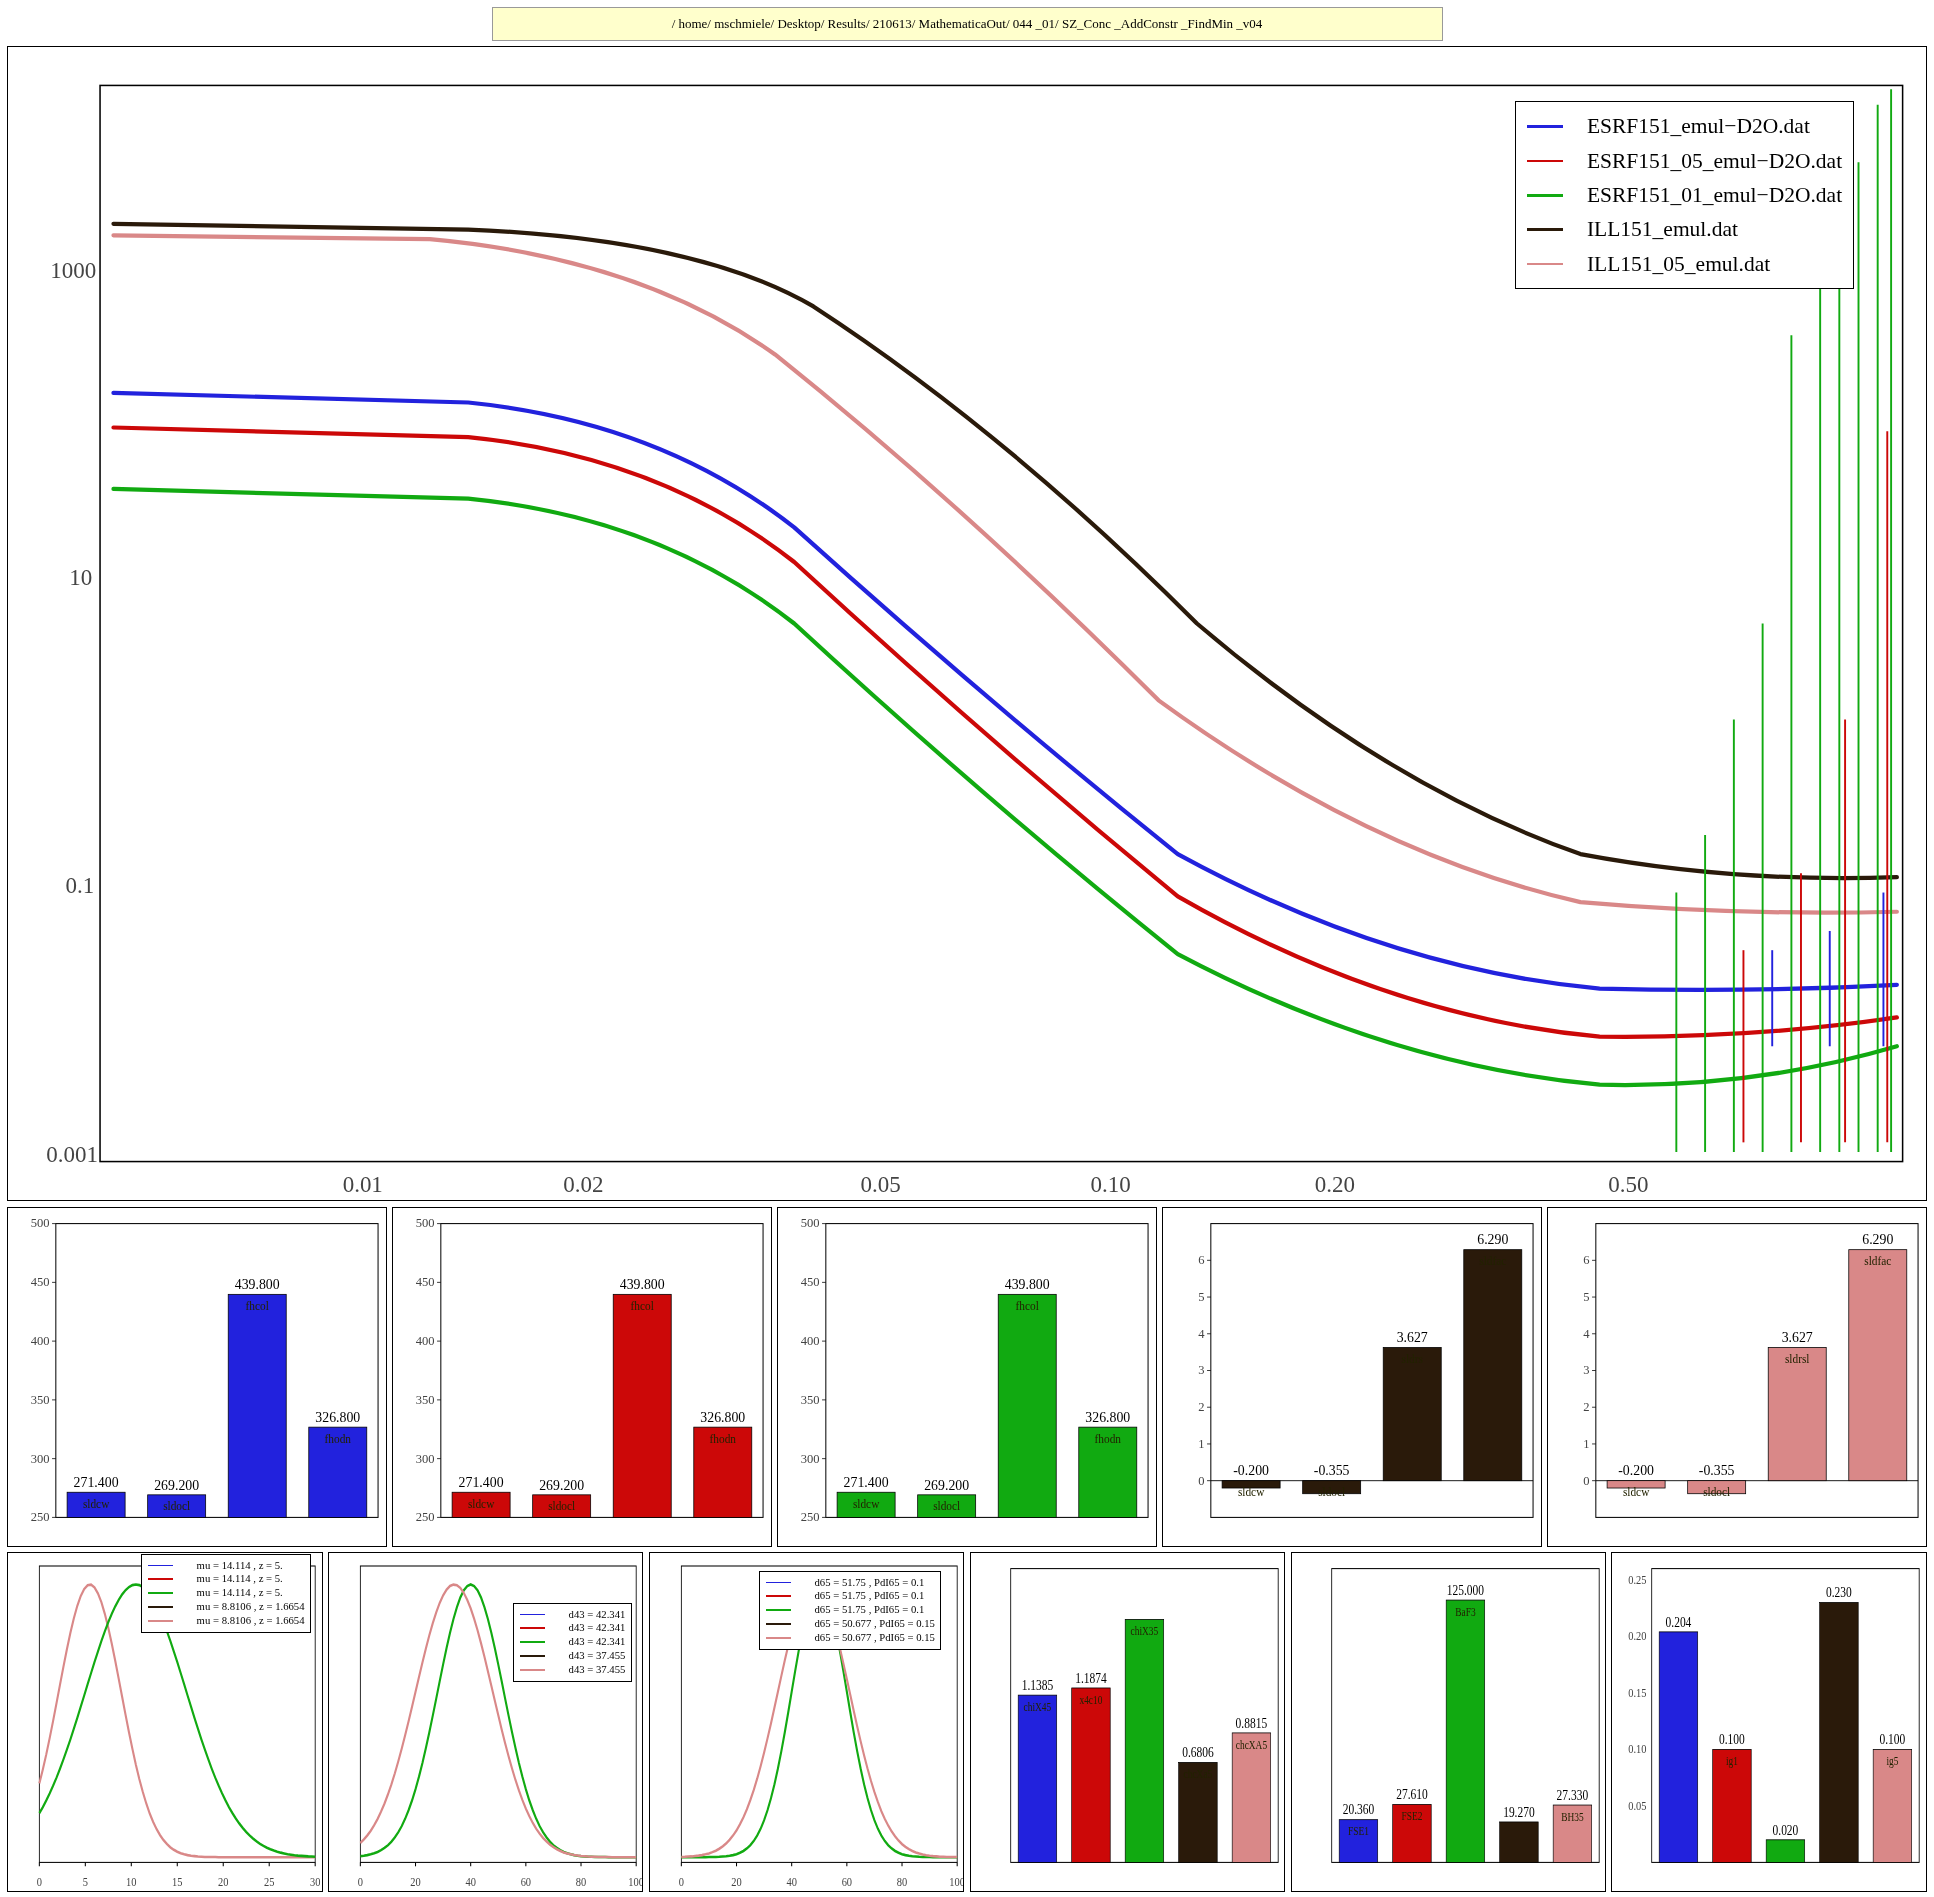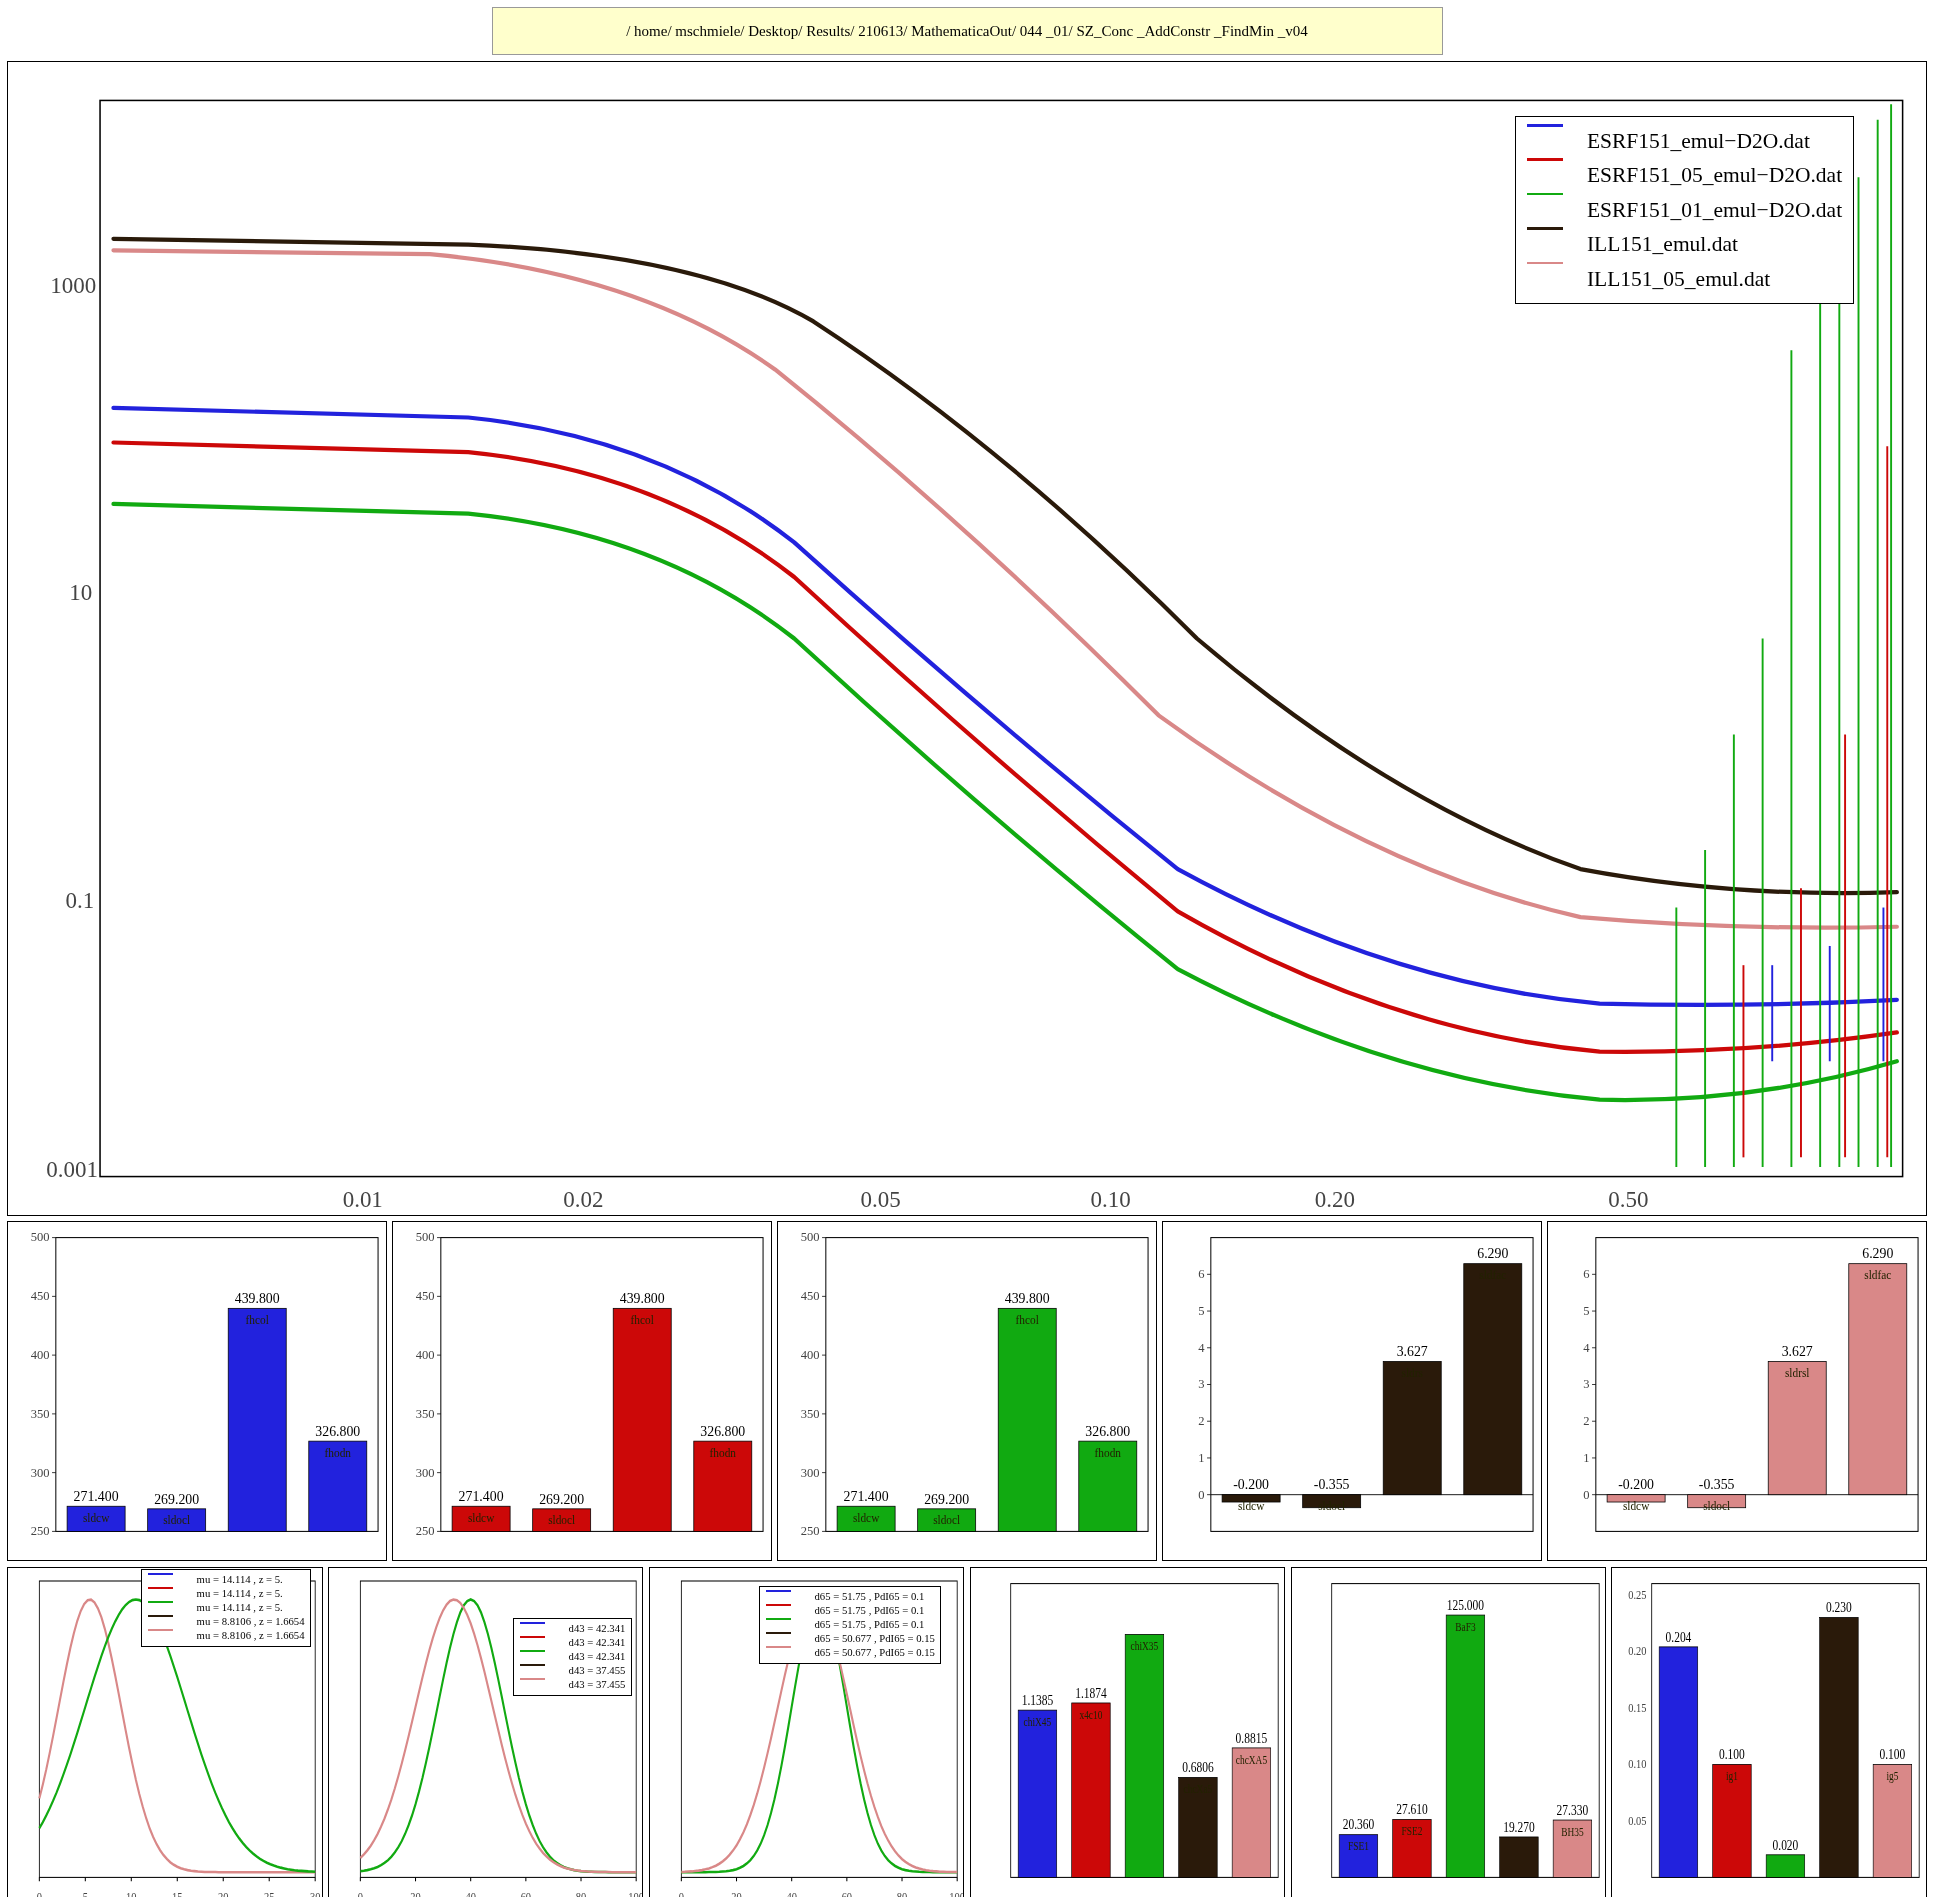--- a/index.html
+++ b/index.html
@@ -1,27 +1,27 @@
 <!DOCTYPE html>
 <html><head>
 <meta charset="utf-8">
 <style>
   html,body{margin:0;padding:0;background:#fff;font-family:"Times New Roman",serif;font-size:10.7px;color:#000}
   .page{width:1934px;height:1898px;position:relative;box-sizing:border-box;padding:7.2px}
-  .header{width:931px;margin:0 auto 5.4px auto;background:#FFFFCC;border:0.9px solid #999;font-size:15px;text-align:center;line-height:1.35;padding:13px 9px}
+  .header{width:931px;margin:0 auto 5.4px auto;background:#FFFFCC;border:0.9px solid #999;font-size:13px;text-align:center;line-height:1.35;padding:7px 9px}
   .header .l{display:block}
   .panel{border:0.9px solid #000;box-sizing:border-box;position:relative;background:#fff}
   .big{width:100%;height:1155px}
   .row{display:flex;gap:5.4px;margin-top:5.4px}
   .row .panel{flex:1}
   .row.bars .panel{height:340px}
   .row.dists .panel{height:340px}
   .legend{position:absolute;background:#fff;border:0.9px solid #000;padding:7.2px 10.7px;font-size:21.5px;line-height:1.6}
   .legend.small{font-size:10.7px;line-height:1.3;padding:3.6px 5.4px}
-  .leg-row{display:flex;gap:24px;white-space:nowrap}
+  .leg-row{display:flex;align-items:center;gap:24px;white-space:nowrap}
   .leg-sw{width:36px;height:2.7px}
   .leg-sw.thin{width:25px;height:1.8px}
   svg{display:block}
   .barlab{font-size:11px;fill:#000;text-anchor:middle}
   .barlab2{font-size:9px;fill:#220;text-anchor:middle}
   .tick{font-size:12px;fill:#444}
   .ticksm{font-size:10px;fill:#444}
 </style>
 </head>
 <body>

